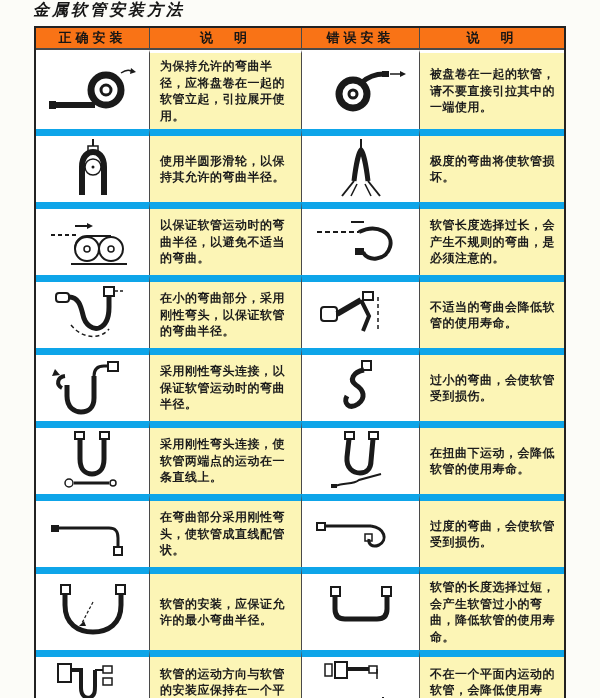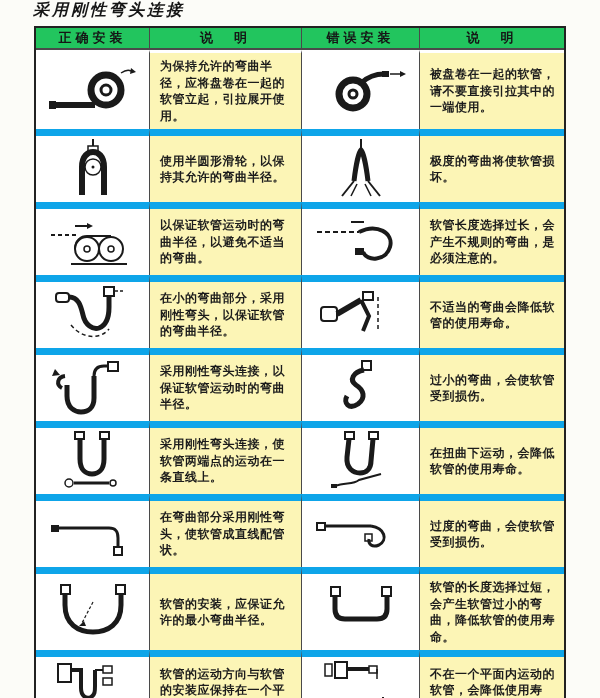--- a/index.html
+++ b/index.html
@@ -20,21 +20,21 @@
     color: #161616;
   }
   table.tbl {
     position: absolute; left: 34px; top: 26px;
     width: 528px;
     border-collapse: separate; border-spacing: 0;
     border: 2px solid #222;
     table-layout: fixed;
   }
   th {
-    background: #22c55e;
+    background: #f97316;
     font-size: 13px; font-weight: bold;
     height: 22px;
     letter-spacing: 4px;
     border-bottom: 2px solid #4a4a4a;
     color: #151515;
     text-align: center;
   }
   th + th { border-left: 1px solid #4a4a4a; margin-top: 23px; }
   td { border-top: 7px solid #0ea5e9; }
   tbody tr:first-child td { border-top: 3px solid #ffffff; }
@@ -52,21 +52,21 @@
     vertical-align: middle;
     color: #1c1c1c;
     text-align: left;
   }
   .icon { display: inline-block; line-height: 0; }
   .icon svg { display: inline-block; }
 </style>
 </head>
 <body>
 
-<h1 class="title">采用刚性弯头连接</h1>
+<h1 class="title">金属软管安装方法</h1>
 
 <table class="tbl">
   <colgroup>
     <col style="width:113px">
       <col style="width:152px">
       <col style="width:118px">
       <col style="width:145px">
   </colgroup>
   <thead>
     <tr id="header-row">

